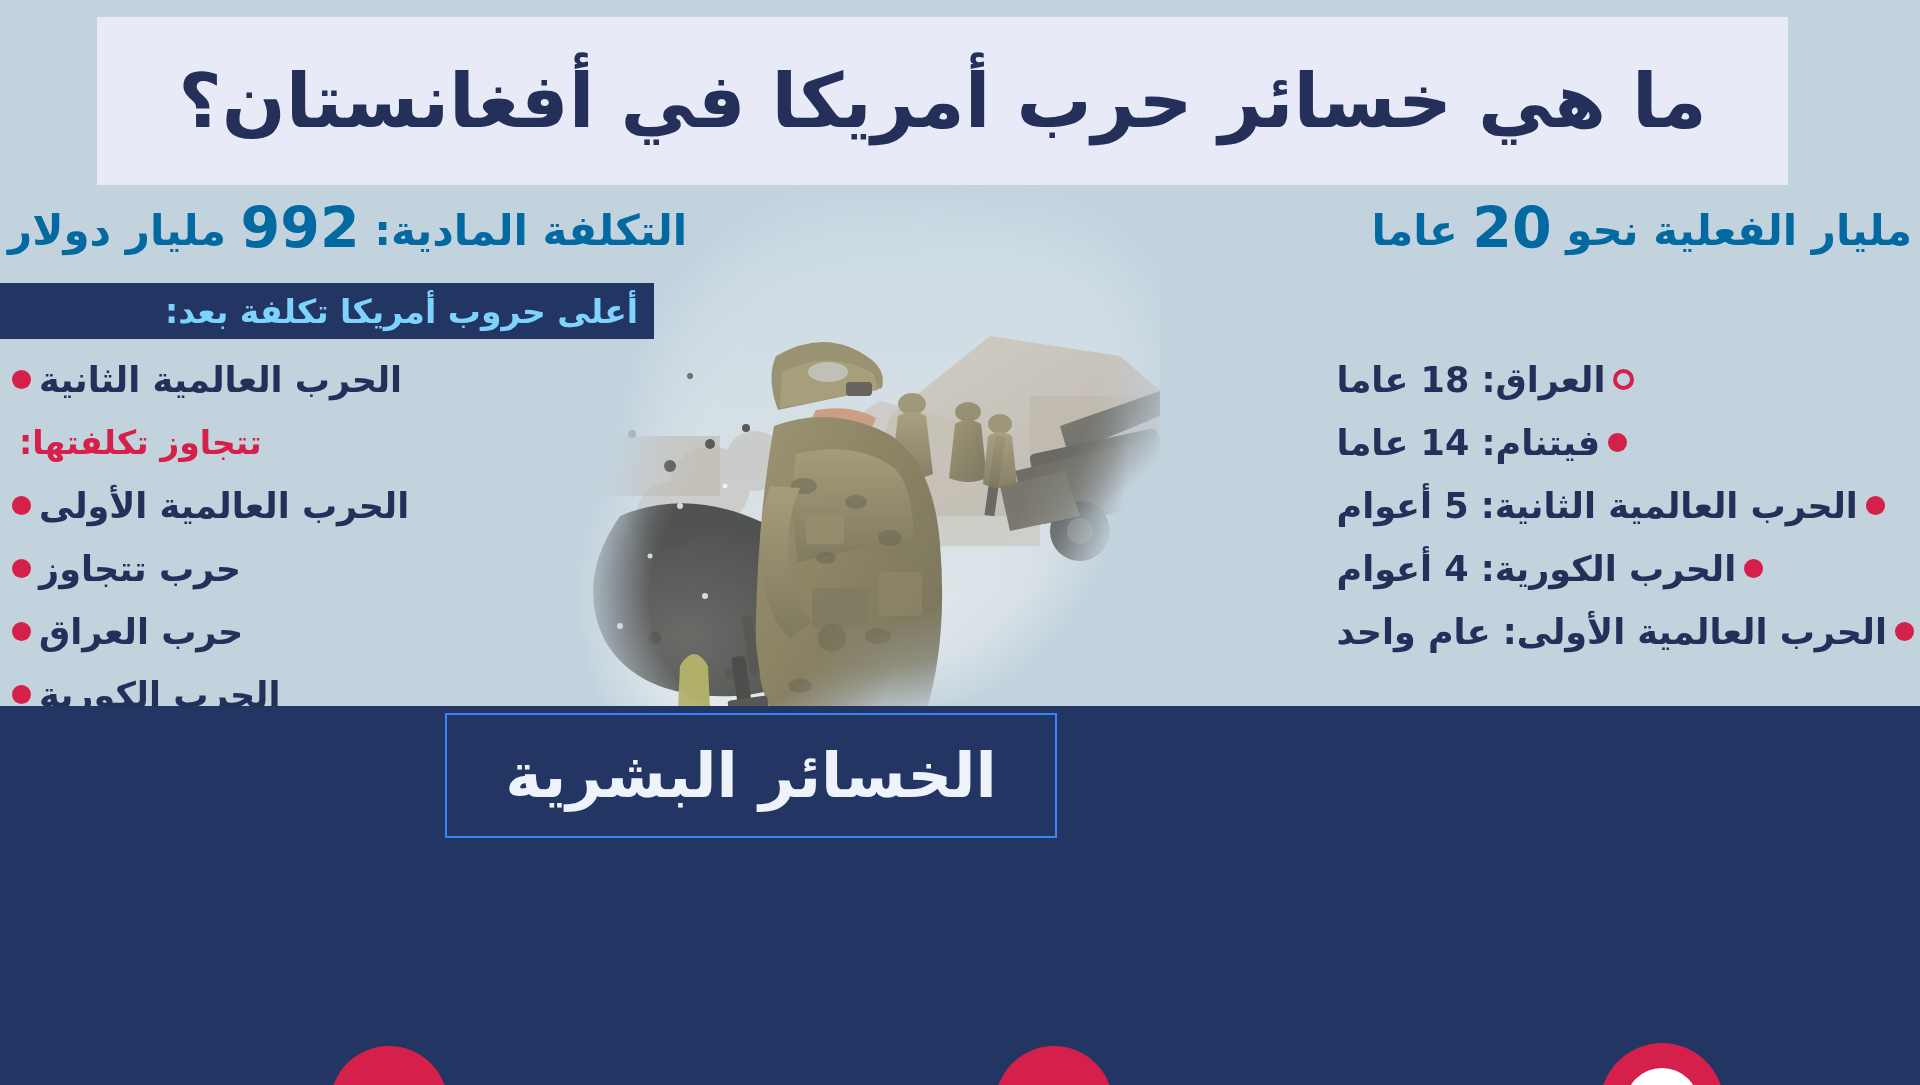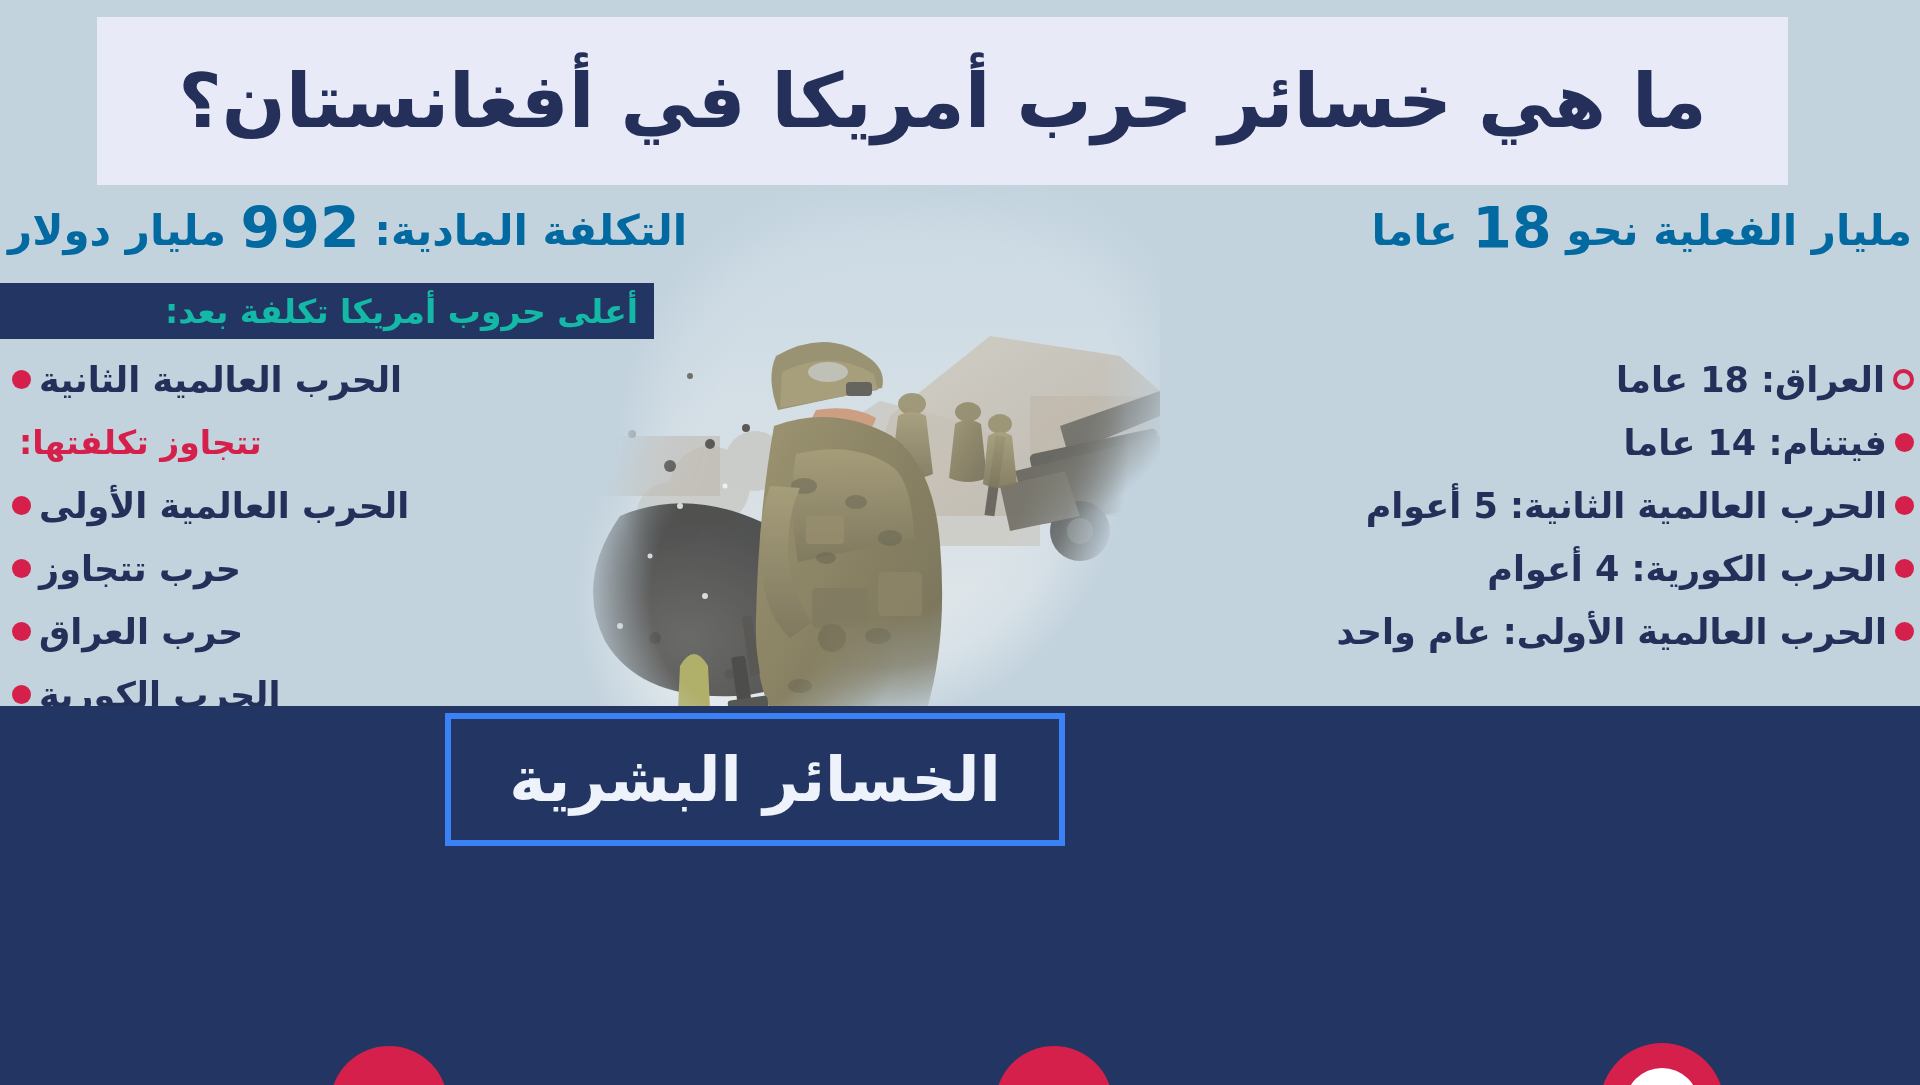--- a/index.html
+++ b/index.html
@@ -43,29 +43,29 @@
     position:absolute;top:196px;font-size:42px;font-weight:bold;color:#0369a1;
     white-space:nowrap;line-height:1.15;
   }
   .hl-right{right:8px;}
   .hl-left{left:8px;}
   .hl-num{font-size:57px;font-weight:bold;vertical-align:-3px;}
 
   
   .subbanner{
     position:absolute;top:283px;height:56px;background:#233663;
-    display:flex;align-items:center;color:#14b8a6;
+    display:flex;align-items:center;color:#7dd3fc;
     font-size:33px;font-weight:bold;white-space:nowrap;
   }
   .sb-right{right:0;left:1175px;justify-content:flex-start;padding-right:14px;}
   .sb-left{left:0;width:638px;justify-content:flex-start;padding-right:16px;}
 
   
   .list{position:absolute;display:flex;flex-direction:column;gap:16px;}
-  .list-right{right:6px;top:356px;align-items:flex-start;margin-left:36px;}
+  .list-right{right:6px;top:356px;align-items:flex-end;margin-left:36px;}
   .list-left{left:0;top:356px;width:560px;align-items:flex-end;}
 
   .li{
     display:flex;align-items:center;gap:8px;
     font-size:35px;font-weight:bold;color:#25305a;
     white-space:nowrap;height:47px;
   }
   .list-left .li{justify-content:flex-end;padding-left:12px;}
   .dot{
     width:19px;height:19px;border-radius:50%;background:#d4204a;flex:0 0 auto;
@@ -76,21 +76,21 @@
     display:flex;align-items:center;justify-content:flex-end;
     padding-left:19px;white-space:nowrap;
   }
 
   
   .bottom-band{
     position:absolute;left:0;top:706px;width:1920px;height:379px;background:#233663;
   }
   .bottom-box{
     position:absolute;left:445px;top:713px;width:608px;height:121px;
-    border:6px solid #3b82f6;background:#233663;
+    border:2px solid #3b82f6;background:#233663;
     display:flex;align-items:center;justify-content:center;
   }
   .bottom-box-text{
     color:#eef2fb;font-size:62px;font-weight:bold;white-space:nowrap;line-height:1;
   }
   .circle{
     position:absolute;border-radius:50%;background:#d4204a;
   }
   .circle.ring{background:#d4204a;}
   .circle .inner{
@@ -245,21 +245,21 @@
       <rect width="600" height="570" fill="#dfe7ec" opacity="0.18"></rect>
     </svg>
   </div>
 
   <div class="title-box">
     <span class="title-text">ما هي خسائر حرب أمريكا في أفغانستان؟</span>
   </div>
 
   <div class="headline hl-right">
     <span>مليار الفعلية نحو</span>
-    <span class="hl-num">18</span>
+    <span class="hl-num">20</span>
     <span>عاما</span>
   </div>
 
   <div class="headline hl-left">
     <span>التكلفة المادية:</span>
     <span class="hl-num">992</span>
     <span>مليار دولار</span>
   </div>
 
   <div class="subbanner sb-left">

